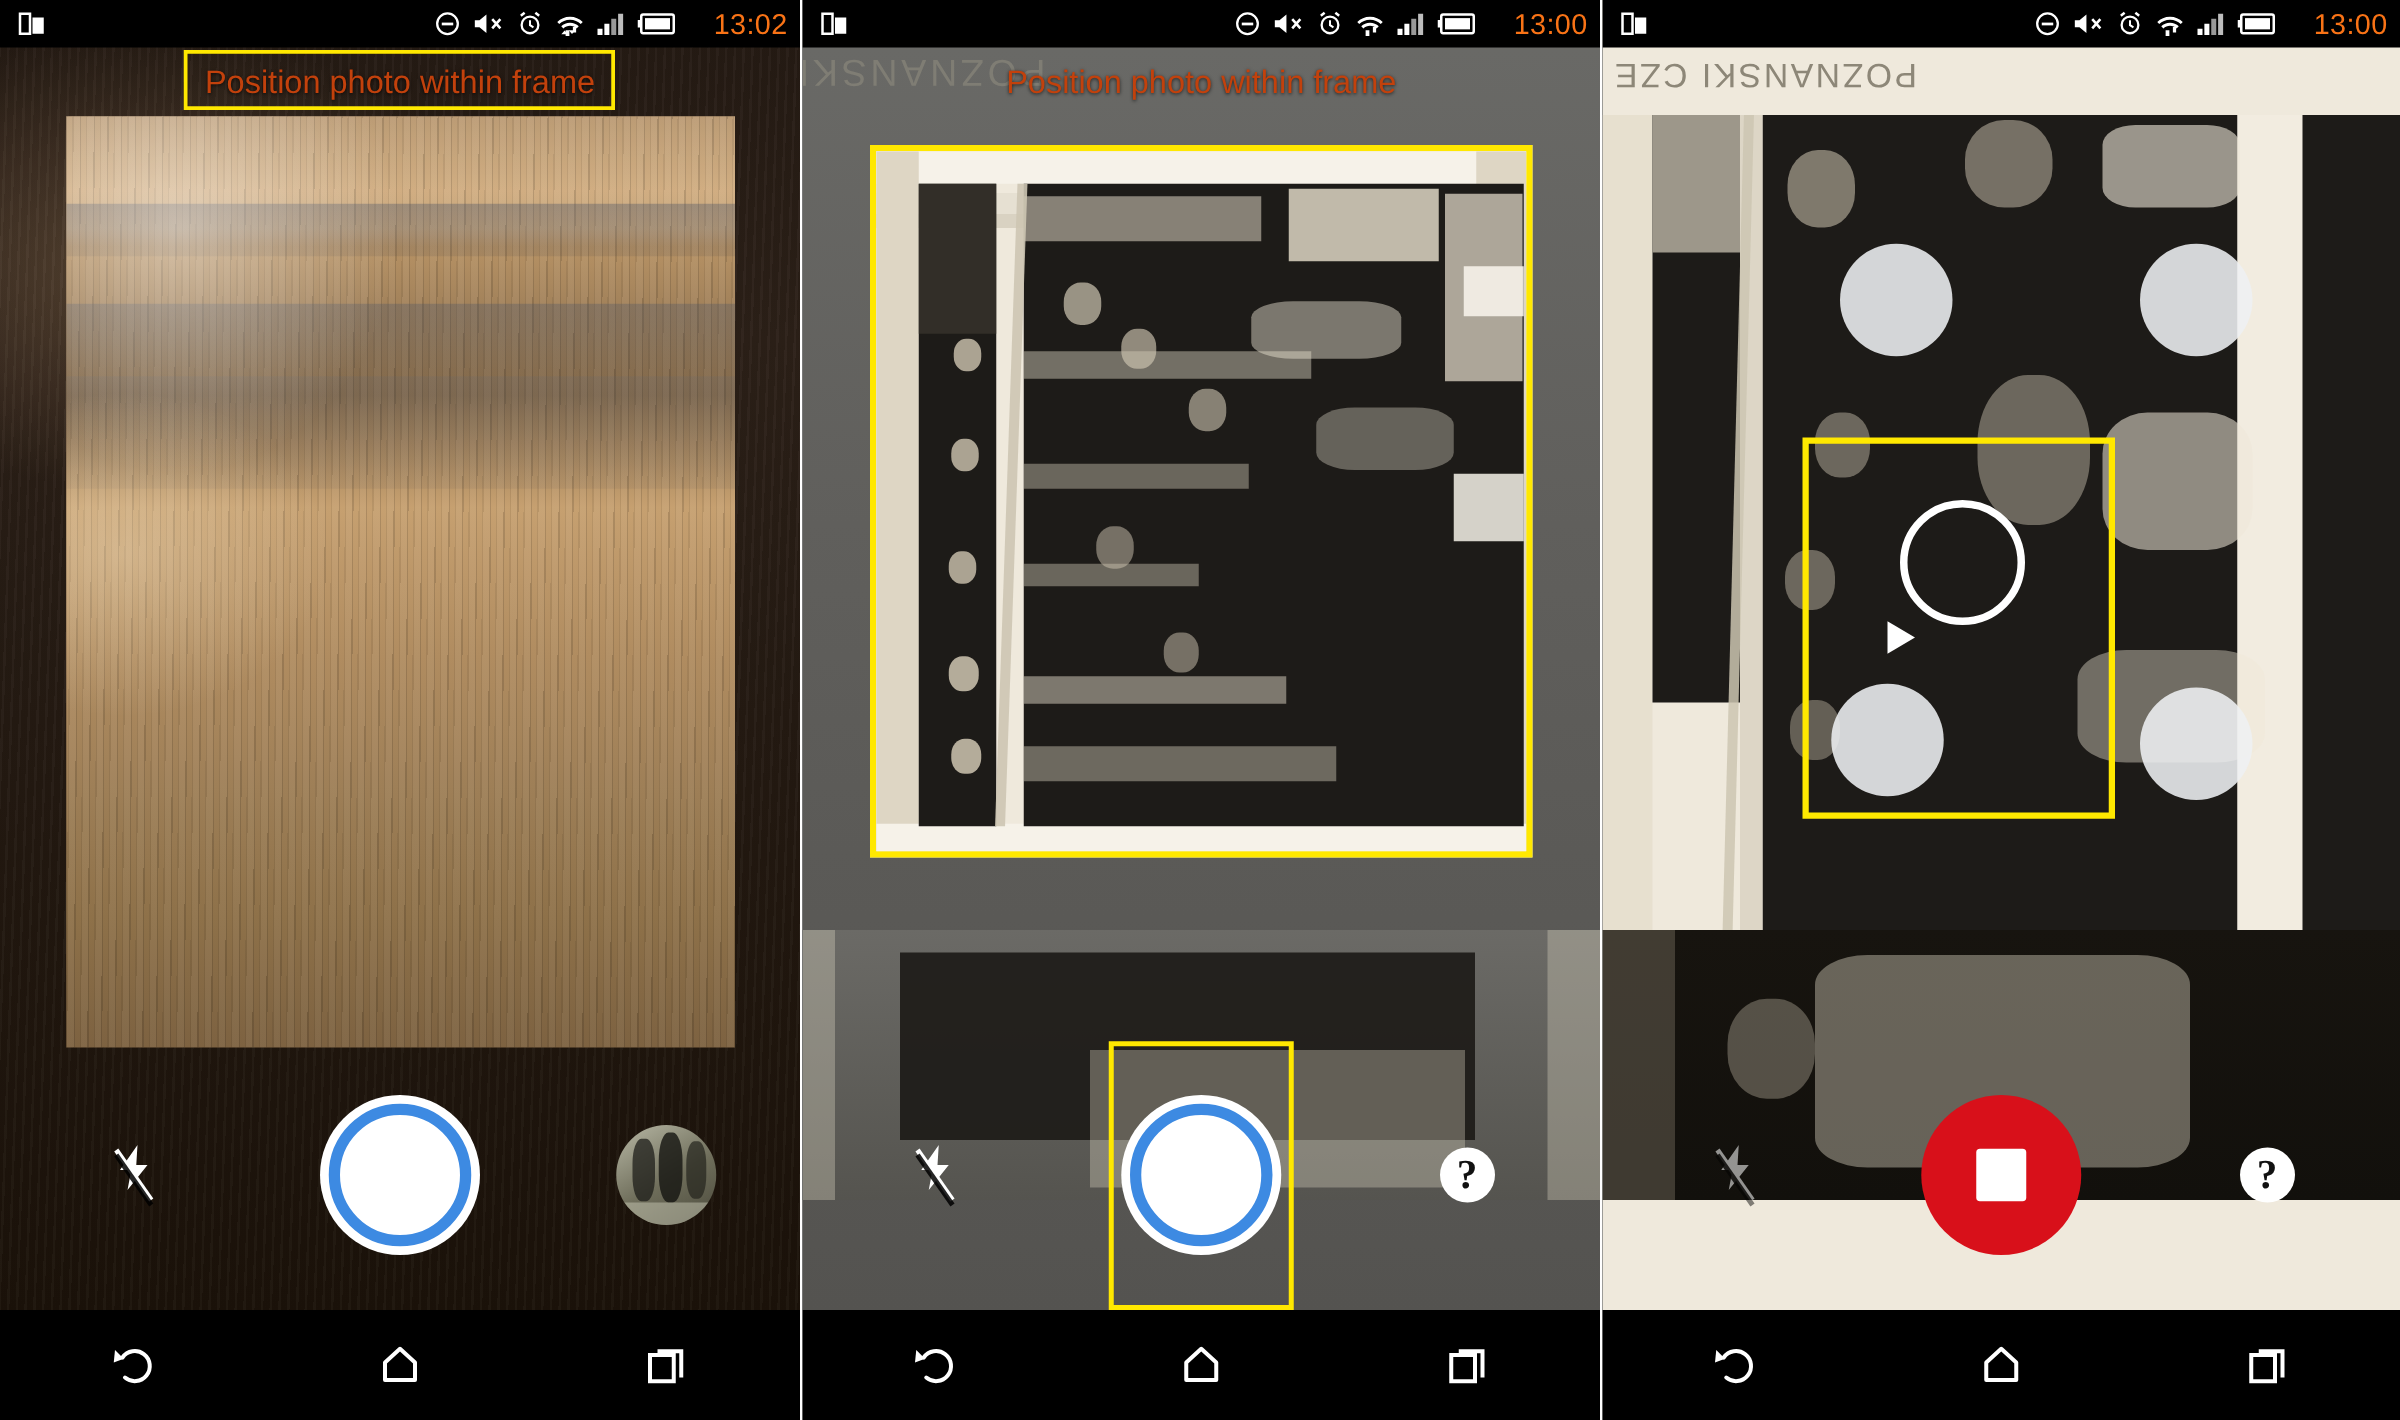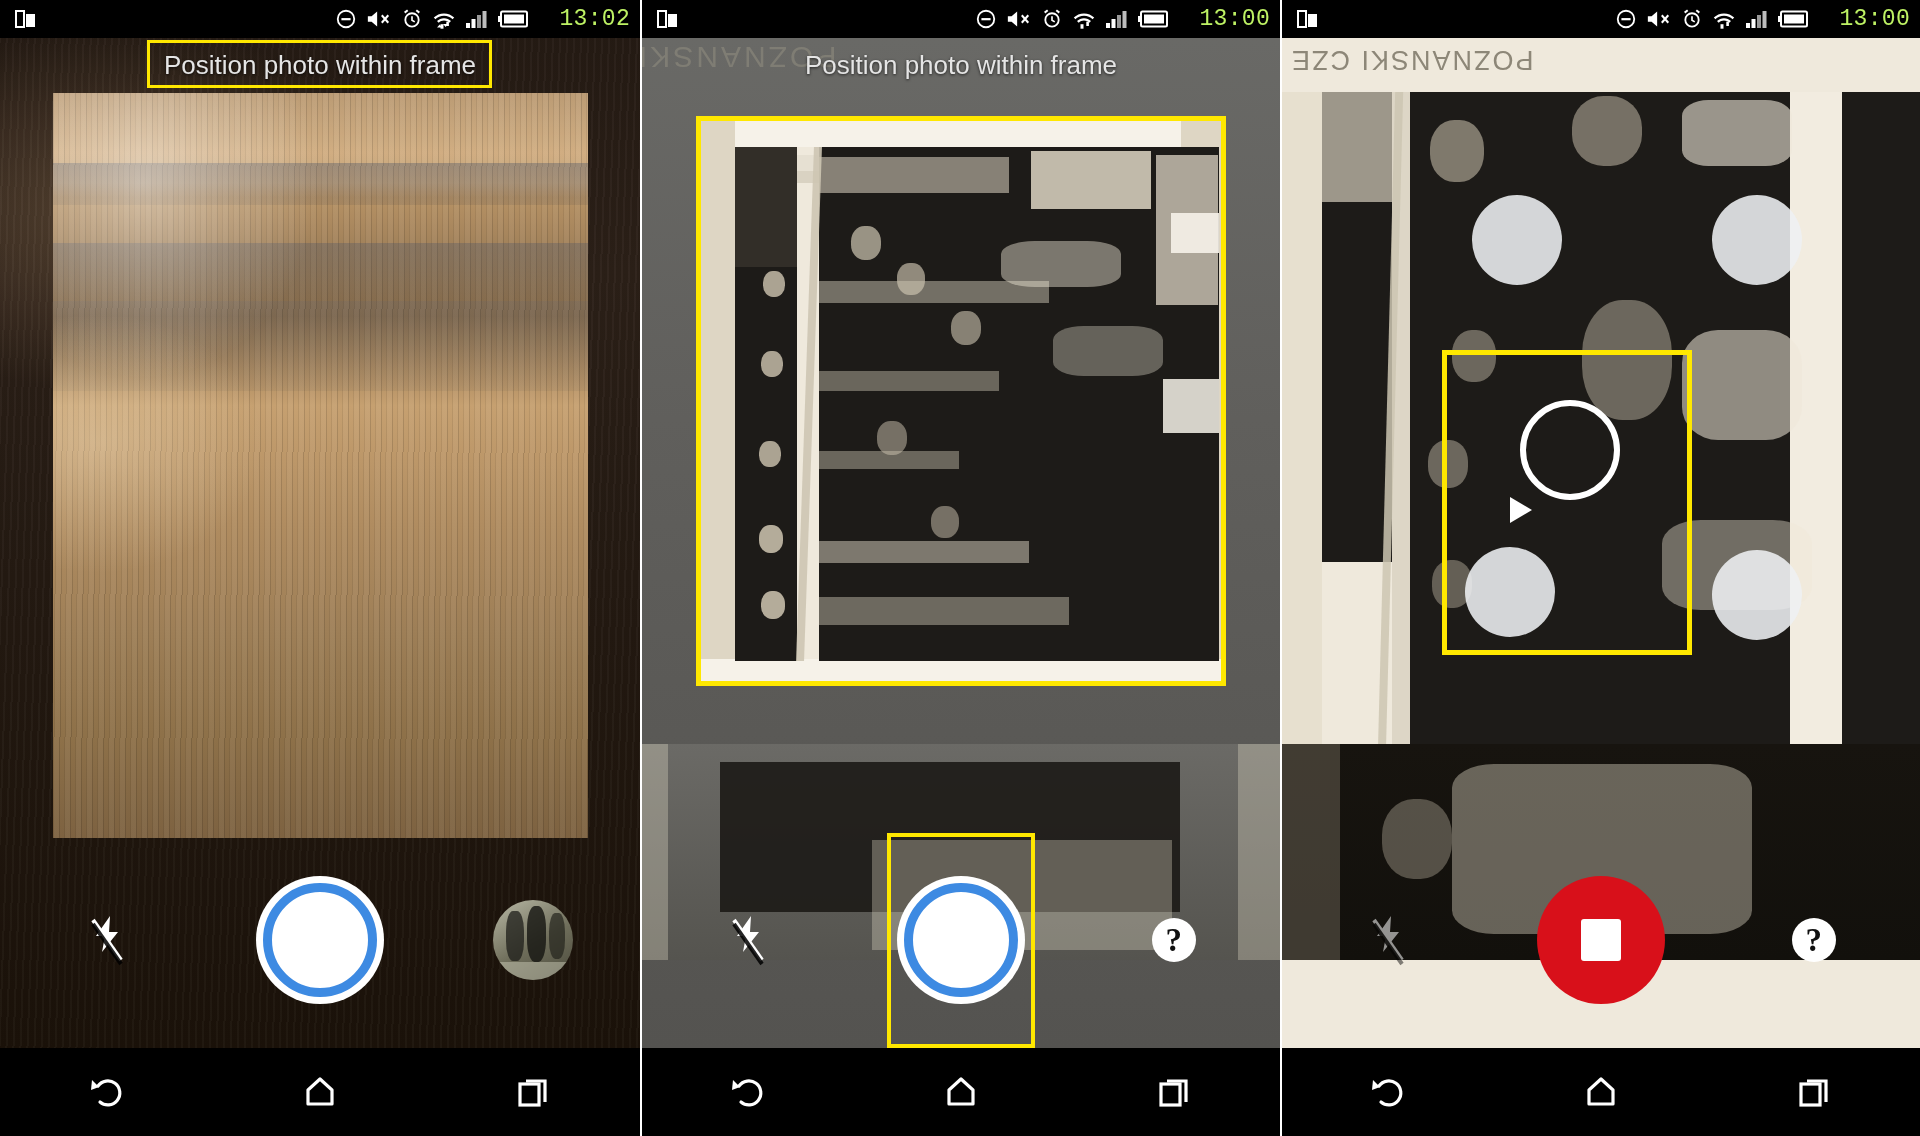--- a/index.html
+++ b/index.html
@@ -27,22 +27,22 @@
     width: 100%; height: 38px;
     background: #000;
     display: flex; align-items: center;
     padding: 0 10px 0 14px;
     z-index: 40;
   }
   .sb-left { display: flex; align-items: center; }
   .sb-right { margin-left: auto; display: flex; align-items: center; gap: 9px; }
   .sb-icon { display: block; }
   .sb-clock {
-    color: #bef264; font-size: 23px; letter-spacing: 0.3px;
-    margin-left: 20px; font-family: Liberation Mono, monospace;
+    color: #f97316; font-size: 23px; letter-spacing: 0.3px;
+    margin-left: 20px; font-family: Liberation Sans, sans-serif;
   }
 
   
   .viewfinder {
     position: absolute; top: 0; left: 0;
     width: 100%; height: 1048px;
     overflow: hidden;
   }
   
   .bg-desk {
@@ -88,21 +88,21 @@
     width: 48%; height: 38%;
     background: radial-gradient(ellipse at 30% 50%, rgba(255,240,210,0.30), rgba(255,255,255,0) 65%);
   }
 
   
   .hint {
     position: absolute; top: 38px; left: 0; width: 100%;
     text-align: center; z-index: 30;
   }
   .hint-text {
-    color: #e5e5e5; font-size: 26px; line-height: 1;
+    color: #c2410c; font-size: 26px; line-height: 1;
     padding: 14px 0 12px; display: block;
     text-shadow: 0 1px 3px rgba(0,0,0,.7);
   }
   
   .hint-box {
     position:absolute; top:40px; left:147px;
     width: 345px; height: 48px;
     border: 3px solid #ffe800; z-index: 31;
     pointer-events:none;
   }

